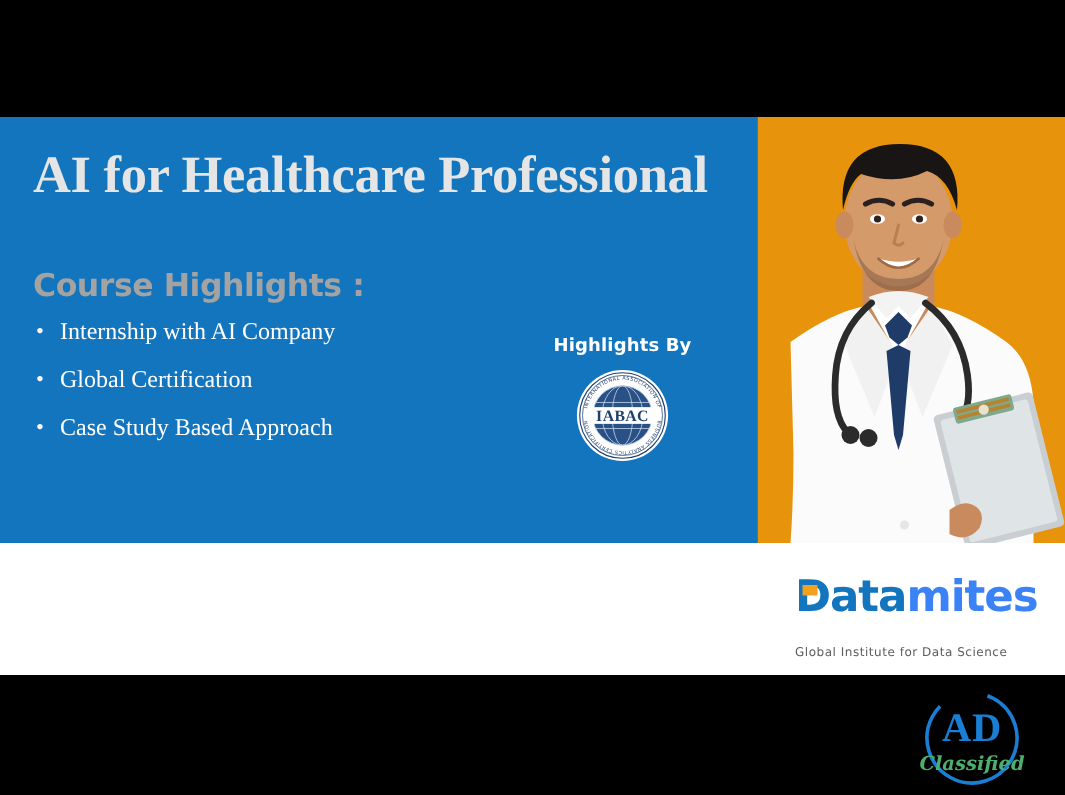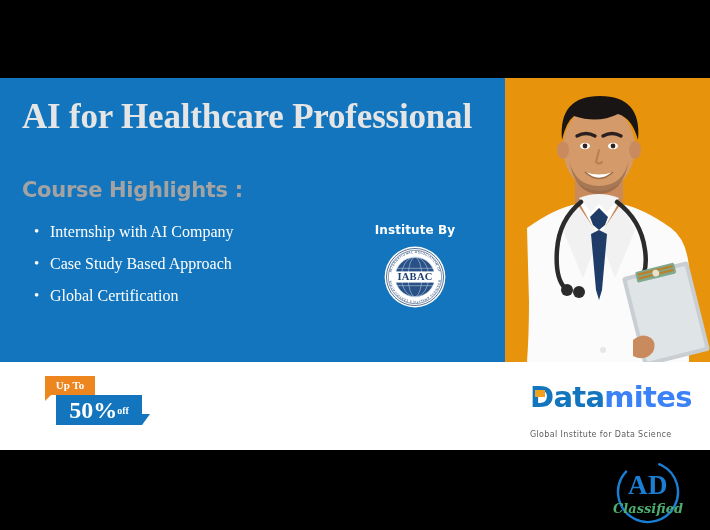--- a/index.html
+++ b/index.html
@@ -60,21 +60,21 @@
     color: #a3a3a3;
     font-family: "DejaVu Sans", "Liberation Sans", sans-serif;
     font-size: 21px;
     font-weight: bold;
     letter-spacing: -0.3px;
   }
   .bullets {
     position: absolute;
     left: 22px;
     top: 212px;
-    margin: 10px;
+    margin: 0;
     padding: 0;
     list-style: none;
   }
   .bullets li {
     position: relative;
     padding-left: 18px;
     margin-bottom: 12px;
     color: #ffffff;
     font-family: "Liberation Serif", "DejaVu Serif", serif;
     font-size: 16px;
@@ -251,26 +251,26 @@
     <div class="band-blue"></div>
     <div class="band-orange"></div>
   </div>
 
   <div class="headline">AI for Healthcare Professional</div>
 
   <div class="highlights-title">Course Highlights :</div>
 
   <ul class="bullets">
     <li>Internship with AI Company</li>
+    <li>Global Certification</li>
     <li>Case Study Based Approach</li>
-    <li>Global Certification</li>
   </ul>
 
   <div class="accredited">
-    <div class="accredited-label">Institute By</div>
+    <div class="accredited-label">Highlights By</div>
     <svg class="iabac-seal" viewBox="0 0 100 100">
       <circle cx="50" cy="50" r="49" fill="#ffffff"></circle>
       <circle cx="50" cy="50" r="46" fill="none" stroke="#1e3f70" stroke-width="1.2"></circle>
       <circle cx="50" cy="50" r="43" fill="none" stroke="#1e3f70" stroke-width="0.8"></circle>
       <circle cx="50" cy="50" r="32" fill="#2a5186"></circle>
 
       <ellipse cx="50" cy="50" rx="32" ry="32" fill="none" stroke="#bcd2ea" stroke-width="0.9"></ellipse>
       <ellipse cx="50" cy="50" rx="11" ry="32" fill="none" stroke="#bcd2ea" stroke-width="0.9"></ellipse>
       <ellipse cx="50" cy="50" rx="22" ry="32" fill="none" stroke="#bcd2ea" stroke-width="0.9"></ellipse>
       <line x1="18" y1="50" x2="82" y2="50" stroke="#bcd2ea" stroke-width="0.9"></line>
@@ -350,28 +350,20 @@
       </g>
 
       <path d="M128 262 q10 -8 18 -2 q6 5 2 14 q-8 10 -20 4 z" fill="#c98b5d"></path>
 
       <circle cx="98" cy="272" r="3" fill="#e6e6e6"></circle>
     </svg>
   </div>
 
   <div class="footer"></div>
 
-  <div class="ribbon">
-    <div class="ribbon-top">Up To</div>
-    <div class="ribbon-top-tail"></div>
-    <div class="ribbon-bottom">
-      <span class="ribbon-pct">50%</span><span class="ribbon-off">off</span>
-    </div>
-    <div class="ribbon-bottom-tail"></div>
-  </div>
 
   <div class="datamites">
     <div class="dm-wordmark"><span class="dm-blue dm-dcap">D</span><span class="dm-blue">ata</span><span class="dm-orange">mites</span></div>
     <div class="dm-tagline">Global Institute for Data Science</div>
   </div>
 
   <div style="position:absolute;left:0;top:450px;width:710px;height:80px;background:#000000;"></div>
 
   <div class="watermark">
     <svg width="72" height="68" viewBox="0 0 72 68">

